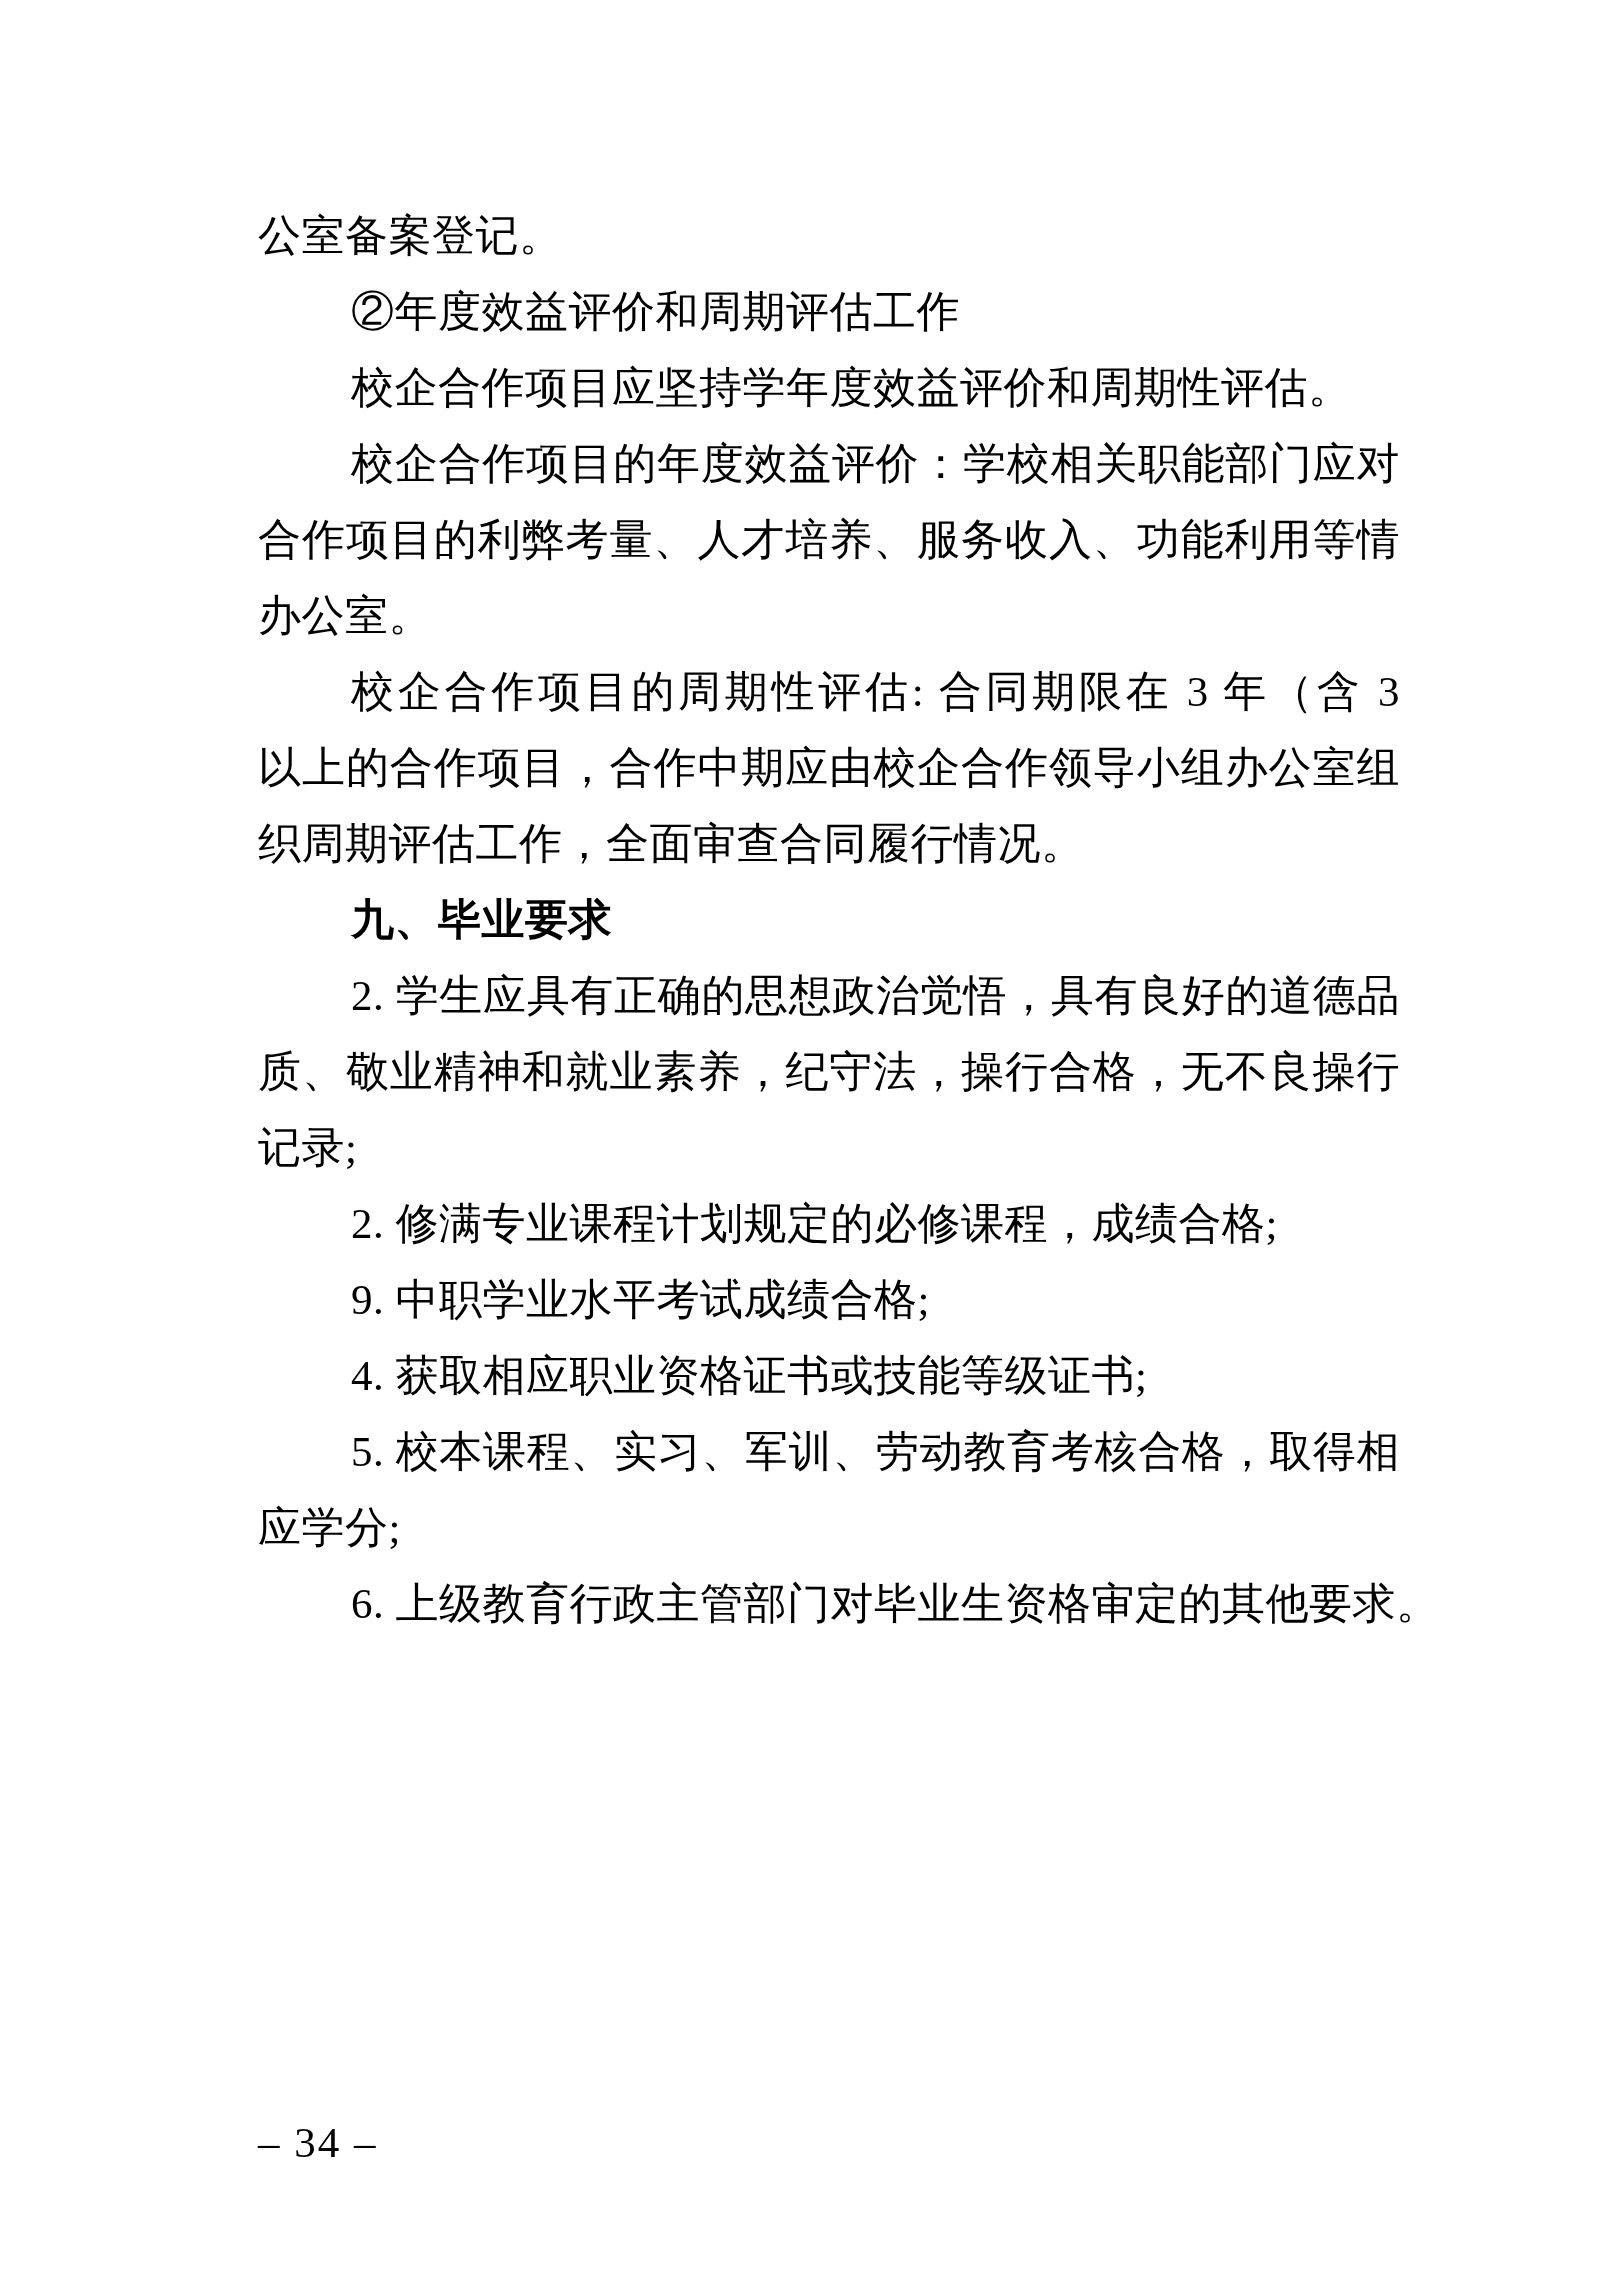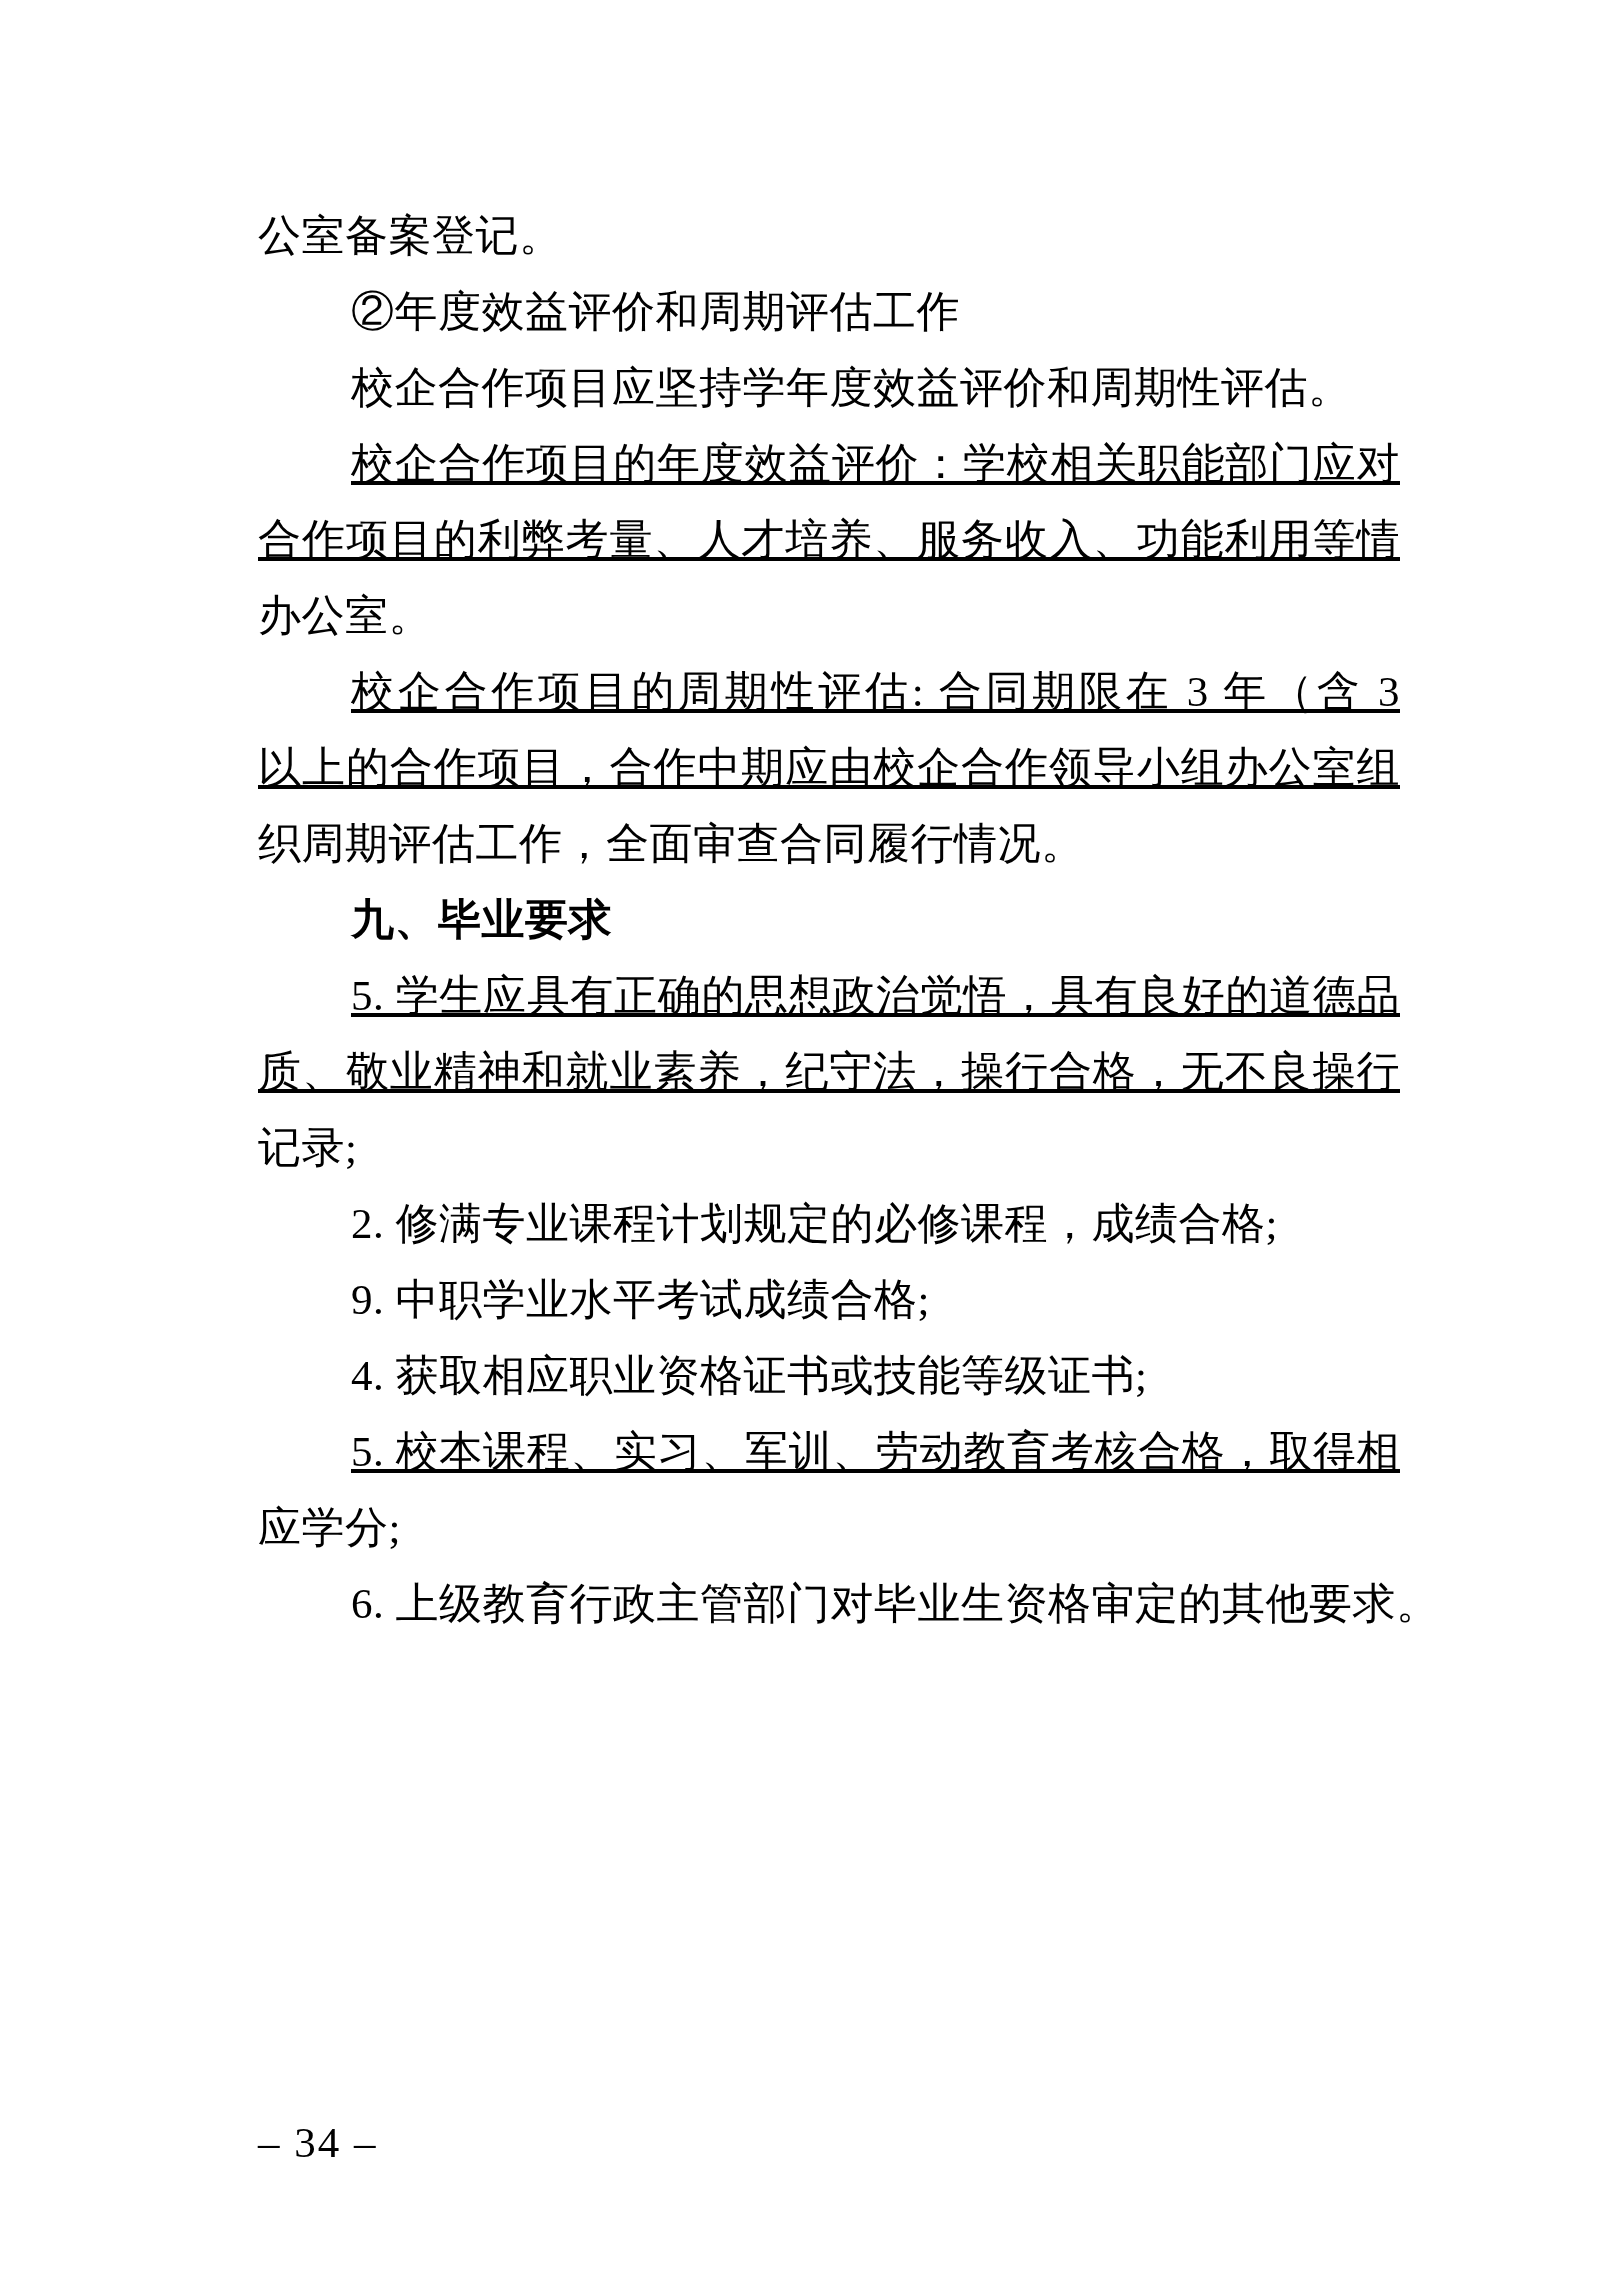--- a/index.html
+++ b/index.html
@@ -28,21 +28,20 @@
     line-height: 76px;
     font-size: 43px;
     white-space: nowrap;
     letter-spacing: 0.5px;
   }
   .line.fill {
     white-space: normal;
     text-align: justify;
     text-align-last: justify;
     overflow: hidden;
-    text-decoration: underline;
   }
   .line.indent {
     padding-left: 93px;
   }
   .line.bold {
     font-weight: bold;
   }
   .page-number {
     position: absolute;
     left: 225px;
@@ -62,21 +61,21 @@
     <div class="line">公室备案登记。</div>
     <div class="line indent">②年度效益评价和周期评估工作</div>
     <div class="line indent">校企合作项目应坚持学年度效益评价和周期性评估。</div>
     <div class="line indent fill">校企合作项目的年度效益评价：学校相关职能部门应对</div>
     <div class="line fill">合作项目的利弊考量、人才培养、服务收入、功能利用等情</div>
     <div class="line">办公室。</div>
     <div class="line indent fill">校企合作项目的周期性评估: 合同期限在 3 年（含 3 年）</div>
     <div class="line fill">以上的合作项目，合作中期应由校企合作领导小组办公室组</div>
     <div class="line">织周期评估工作，全面审查合同履行情况。</div>
     <div class="line indent bold">九、毕业要求</div>
-    <div class="line indent fill">5. 学生应具有正确的思想政治觉悟，具有良好的道德品</div>
+    <div class="line indent fill">2. 学生应具有正确的思想政治觉悟，具有良好的道德品</div>
     <div class="line fill">质、敬业精神和就业素养，纪守法，操行合格，无不良操行</div>
     <div class="line">记录;</div>
     <div class="line indent">2. 修满专业课程计划规定的必修课程，成绩合格;</div>
     <div class="line indent">9. 中职学业水平考试成绩合格;</div>
     <div class="line indent">4. 获取相应职业资格证书或技能等级证书;</div>
     <div class="line indent fill">5. 校本课程、实习、军训、劳动教育考核合格，取得相</div>
     <div class="line">应学分;</div>
     <div class="line indent">6. 上级教育行政主管部门对毕业生资格审定的其他要求。</div>
   </div>
   <div class="page-number">– 34 –</div>

